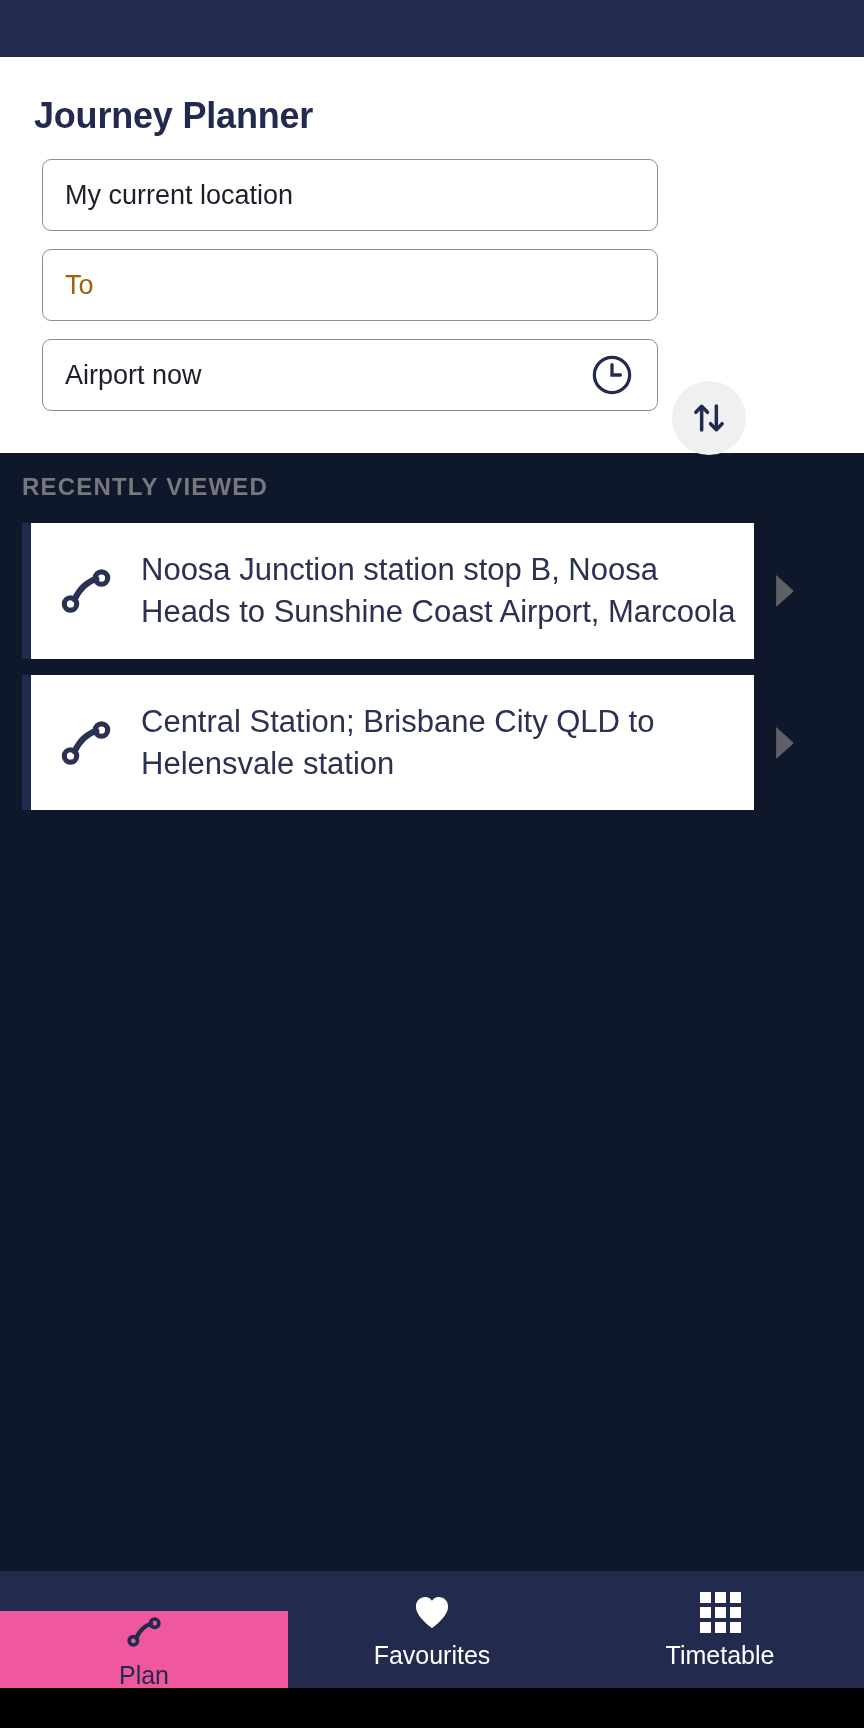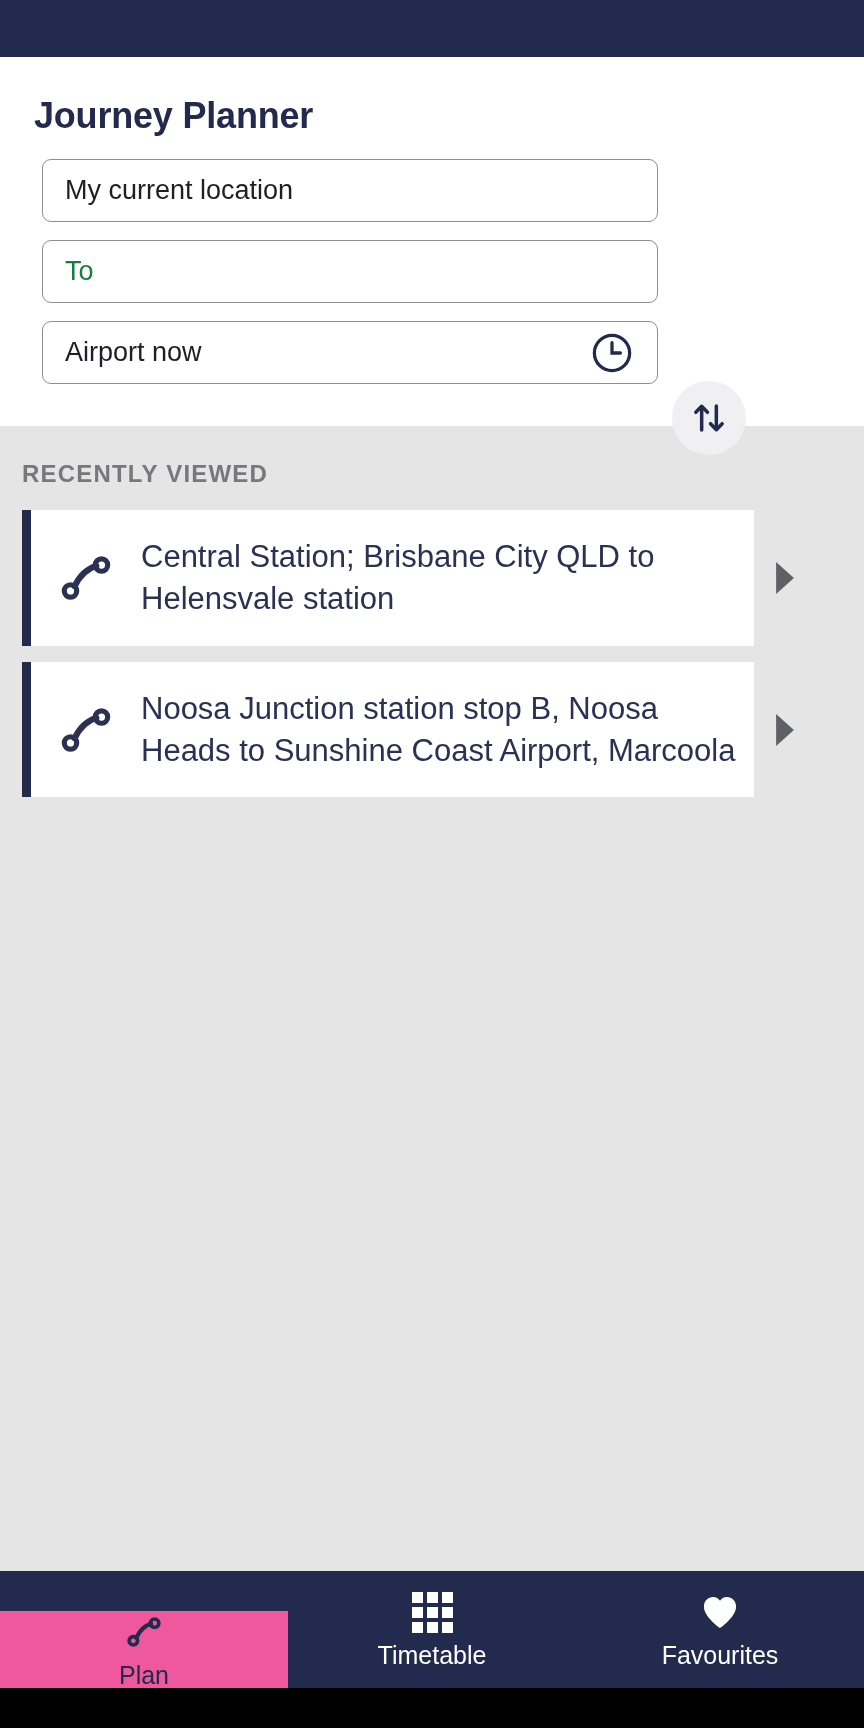--- a/index.html
+++ b/index.html
@@ -50,39 +50,39 @@
     padding: 0 0 0 42px;
     position: relative;
   }
 
   .field-stack {
     width: 616px;
     flex: 0 0 616px;
   }
 
   .field {
-    height: 63px;
+    height: 72px;
     border: 1.6px solid #8e8e93;
     border-radius: 9px;
     display: flex;
     align-items: center;
     padding: 0 22px;
     background: #ffffff;
     margin-bottom: 18px;
     position: relative;
   }
 
   .field-text {
     font-size: 27px;
     color: #1e1e28;
     line-height: 1;
   }
 
   .field-text.placeholder {
-    color: #15803d;
+    color: #a16207;
   }
 
   .clock-icon-wrap {
     margin-left: auto;
     display: flex;
     align-items: center;
   }
 
   
   .circle-btn {
@@ -96,22 +96,22 @@
     position: absolute;
     left: 672px;
   }
 
   .circle-btn.swap  { top: 222px; }
   .circle-btn.prefs { top: 370px; }
 
   
   .content {
     flex: 1 1 auto;
-    background: #e5e5e5;
-    padding-top: 34px;
+    background: #0f172a;
+    padding-top: 20px;
     overflow: hidden;
   }
 
   .section-label {
     font-size: 24px;
     font-weight: bold;
     color: #77777c;
     letter-spacing: 1.2px;
     padding: 0 0 22px 22px;
   }
@@ -268,37 +268,37 @@
     <div class="section-label">RECENTLY VIEWED</div>
 
     <div class="recent-card">
       <div class="card-icon">
         <svg width="62" height="62" viewBox="0 0 24 24" fill="none" stroke="#2a3152" stroke-width="2.0" stroke-linecap="round">
           <circle cx="6.0" cy="17.0" r="2.4"></circle>
           <circle cx="18.0" cy="7.0" r="2.4"></circle>
           <path d="M7.6 15.2 C 9.6 11.0 12.4 8.4 16.0 7.3" stroke-width="2.4"></path>
         </svg>
       </div>
-      <div class="card-text">Central Station; Brisbane City QLD to Helensvale station</div>
+      <div class="card-text">Noosa Junction station stop B, Noosa Heads to Sunshine Coast Airport, Marcoola</div>
       <div class="card-chevron">
         <svg width="26" height="32" viewBox="0 0 12 18" fill="#5f5f66">
           <path d="M1 0 L11 9 L1 18 Z"></path>
         </svg>
       </div>
     </div>
 
     <div class="recent-card">
       <div class="card-icon">
         <svg width="62" height="62" viewBox="0 0 24 24" fill="none" stroke="#2a3152" stroke-width="2.0" stroke-linecap="round">
           <circle cx="6.0" cy="17.0" r="2.4"></circle>
           <circle cx="18.0" cy="7.0" r="2.4"></circle>
           <path d="M7.6 15.2 C 9.6 11.0 12.4 8.4 16.0 7.3" stroke-width="2.4"></path>
         </svg>
       </div>
-      <div class="card-text">Noosa Junction station stop B, Noosa Heads to Sunshine Coast Airport, Marcoola</div>
+      <div class="card-text">Central Station; Brisbane City QLD to Helensvale station</div>
       <div class="card-chevron">
         <svg width="26" height="32" viewBox="0 0 12 18" fill="#5f5f66">
           <path d="M1 0 L11 9 L1 18 Z"></path>
         </svg>
       </div>
     </div>
 
   </div>
 
   <div class="bottom-nav">
@@ -309,42 +309,42 @@
           <circle cx="6.2" cy="16.8" r="2.3"></circle>
           <circle cx="17.8" cy="7.2" r="2.3"></circle>
           <path d="M7.8 15.1 C 9.7 11.1 12.4 8.6 15.8 7.5" stroke-width="2.4"></path>
         </svg>
       </span>
       <span class="nav-label">Plan</span>
     </div>
 
     <div class="nav-item">
       <span class="nav-icon">
+        <svg width="42" height="42" viewBox="0 0 24 24" fill="#ffffff">
+          <path d="M12 21.2 C 12 21.2 2.8 14.9 2.8 8.9 C 2.8 5.7 5.2 3.4 8.1 3.4 C 9.9 3.4 11.2 4.3 12 5.5 C 12.8 4.3 14.1 3.4 15.9 3.4 C 18.8 3.4 21.2 5.7 21.2 8.9 C 21.2 14.9 12 21.2 12 21.2 Z"></path>
+        </svg>
+      </span>
+      <span class="nav-label">Favourites</span>
+    </div>
+
+    <div class="nav-item">
+      <span class="nav-icon">
         <span class="grid-icon">
           <i></i>
             <i></i>
             <i></i>
             <i></i>
             <i></i>
             <i></i>
             <i></i>
             <i></i>
             <i></i>
         </span>
       </span>
       <span class="nav-label">Timetable</span>
     </div>
 
-    <div class="nav-item">
-      <span class="nav-icon">
-        <svg width="42" height="42" viewBox="0 0 24 24" fill="#ffffff">
-          <path d="M12 21.2 C 12 21.2 2.8 14.9 2.8 8.9 C 2.8 5.7 5.2 3.4 8.1 3.4 C 9.9 3.4 11.2 4.3 12 5.5 C 12.8 4.3 14.1 3.4 15.9 3.4 C 18.8 3.4 21.2 5.7 21.2 8.9 C 21.2 14.9 12 21.2 12 21.2 Z"></path>
-        </svg>
-      </span>
-      <span class="nav-label">Favourites</span>
-    </div>
-
 
   </div>
 
   <div class="home-indicator"></div>
 
 </div>
 
 </body></html>

